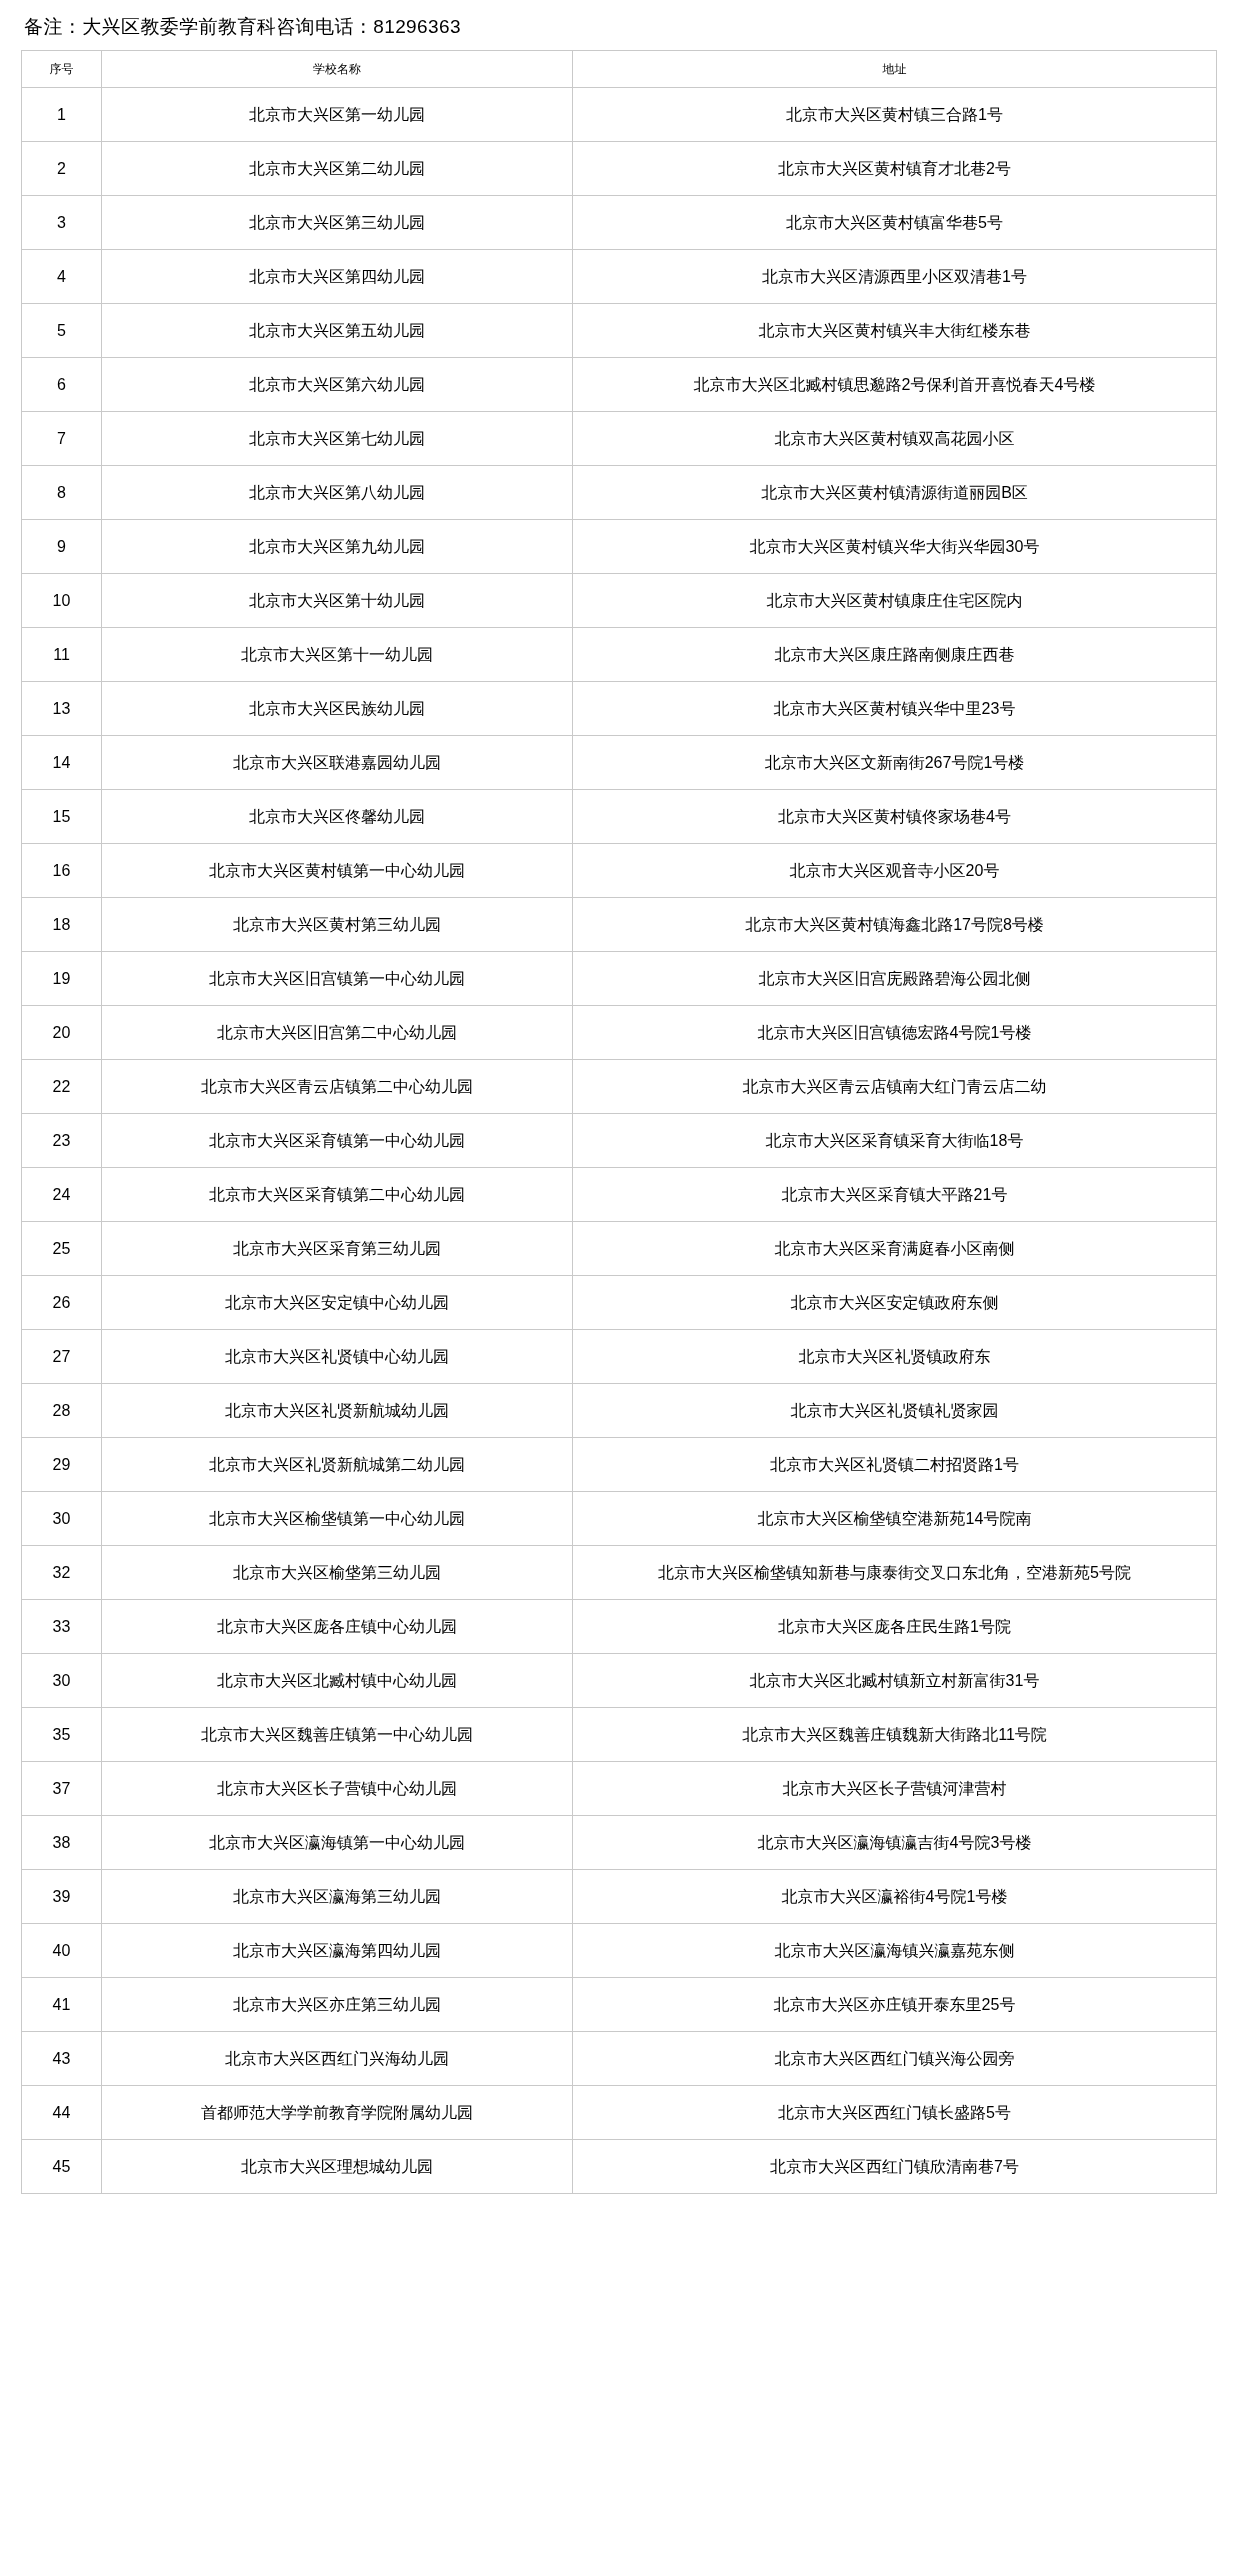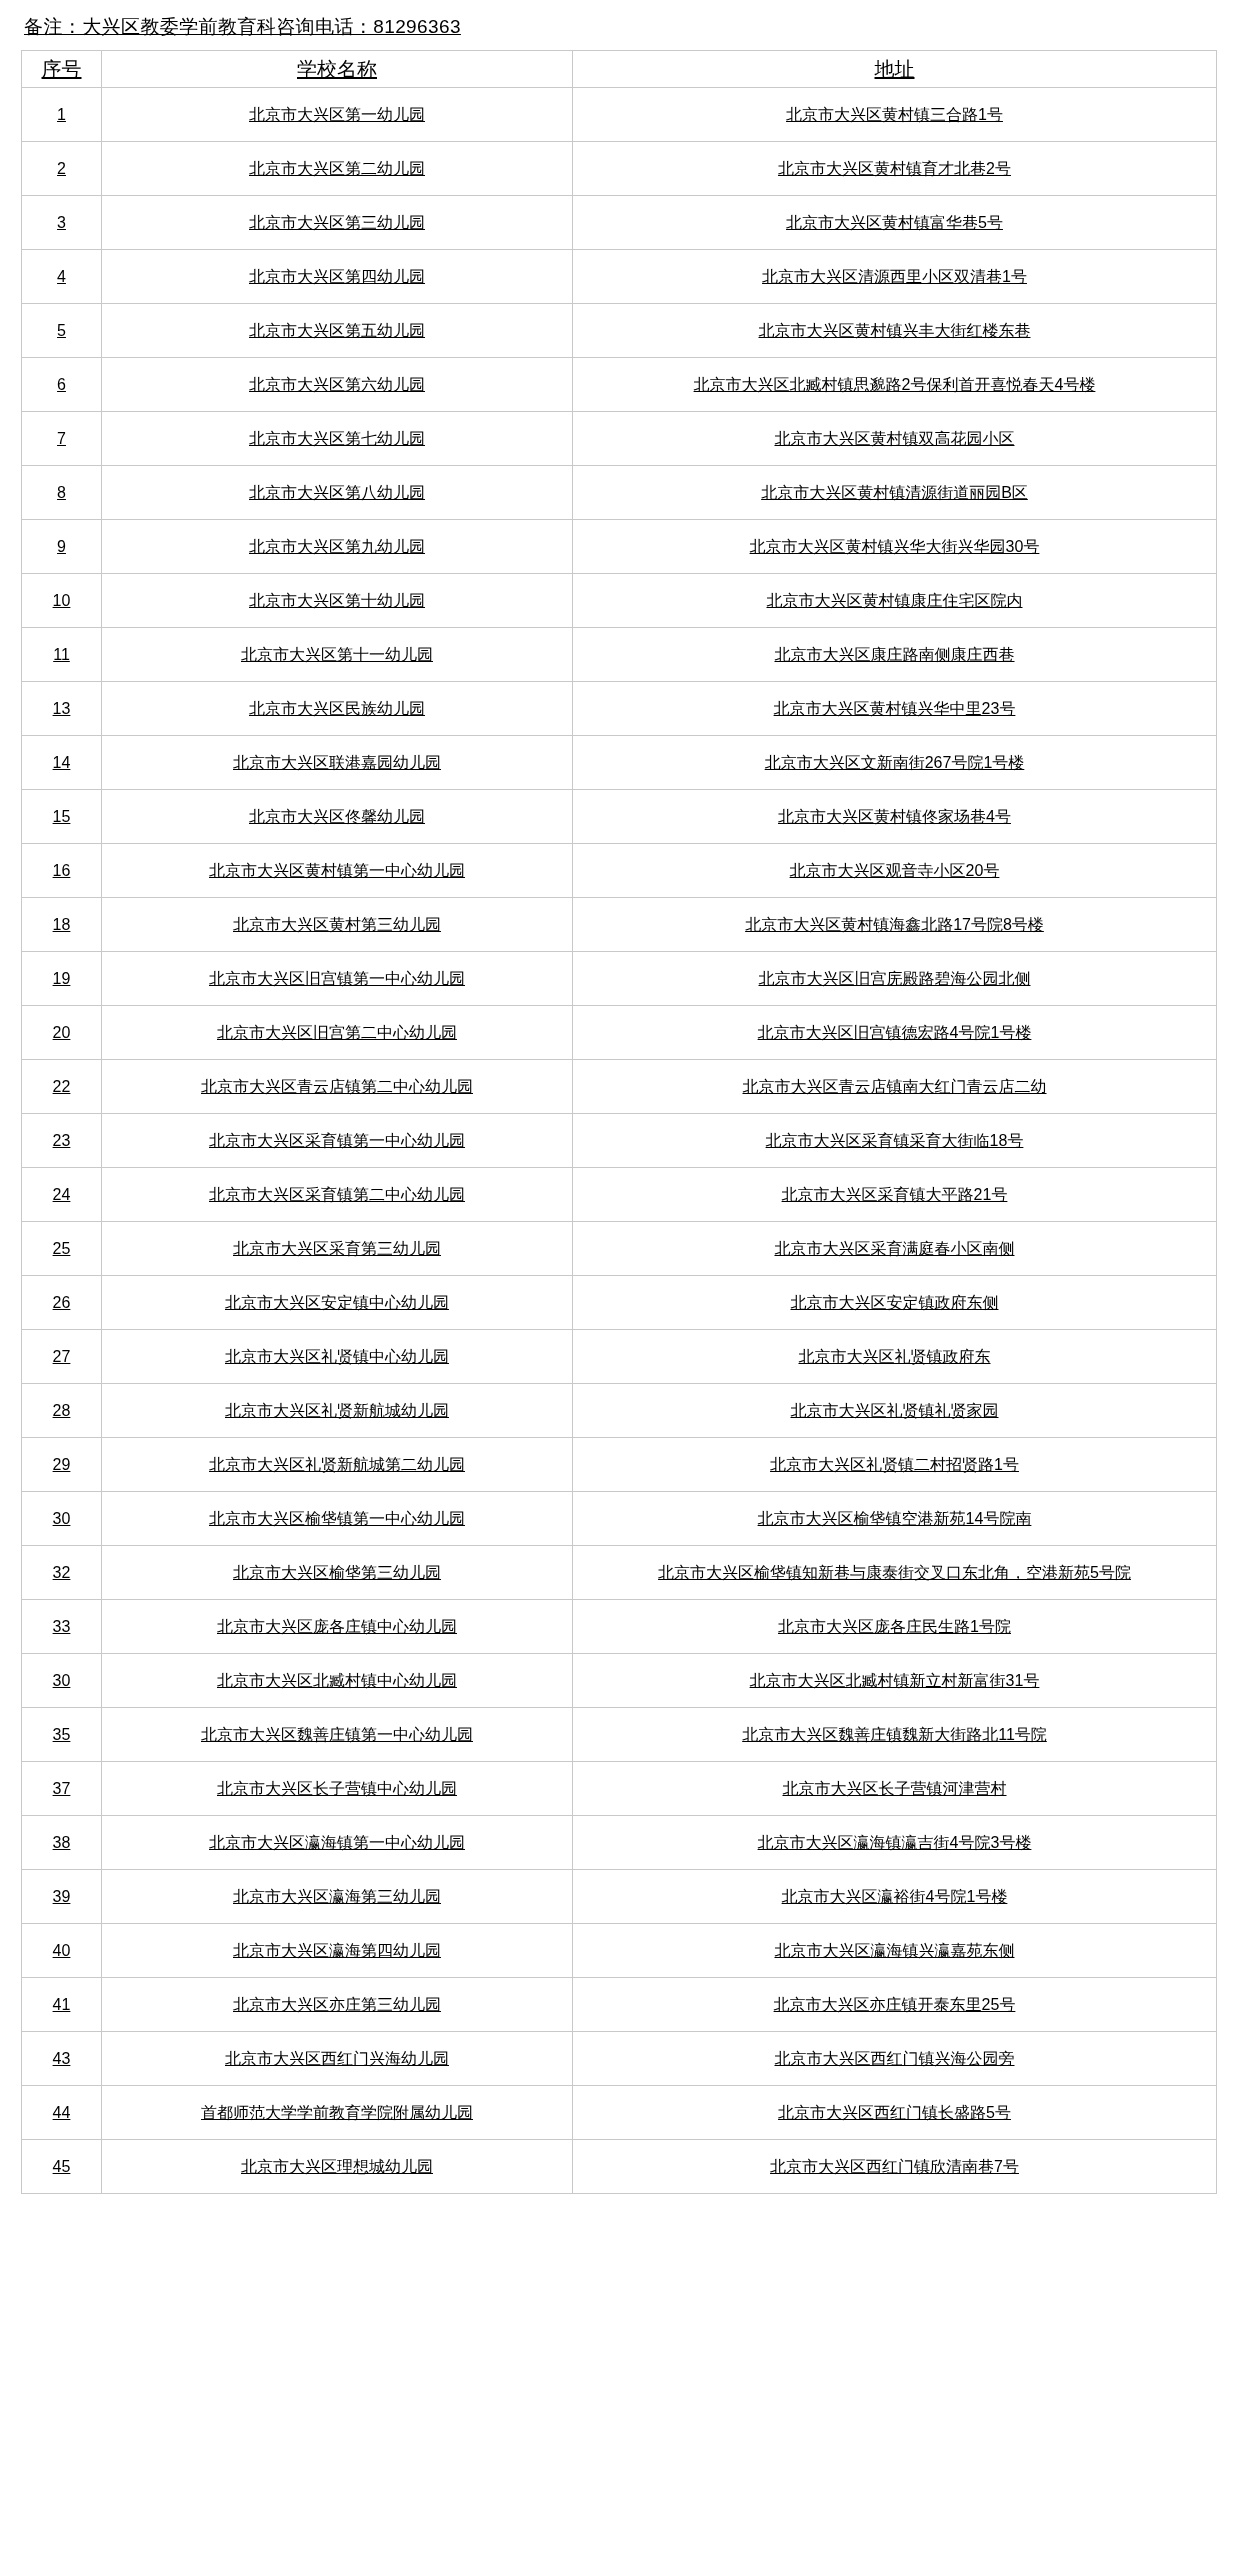--- a/index.html
+++ b/index.html
@@ -9,21 +9,20 @@
   }
   body {
     width: 1237px;
     font-family: "Liberation Sans", "DejaVu Sans", sans-serif;
     color: #000000;
   }
   .page {
     width: 1218px;
     box-sizing: border-box;
     padding: 10.5px 21px 15px 21px;
-    text-decoration: underline;
   }
   .note {
     font-size: 19px;
     line-height: 1.3;
     padding: 4.5px 0 10.5px 3px;
     white-space: nowrap;
     letter-spacing: 0.4px;
   }
   table.school-table {
     border-collapse: collapse;
@@ -36,21 +35,21 @@
     text-align: center;
     vertical-align: middle;
     font-size: 16px;
     font-weight: normal;
     line-height: 1.25;
     padding: 0;
     height: 53px;
   }
   table.school-table thead th {
     height: 36px;
-    font-size: 20px;
+    font-size: 12px;
   }
   col.c-index { width: 80px; }
   col.c-name  { width: 471px; }
   col.c-addr  { width: 644px; }
   td.idx { font-size: 15px; }
 </style>
 </head>
 <body>
 
 <div class="page">

